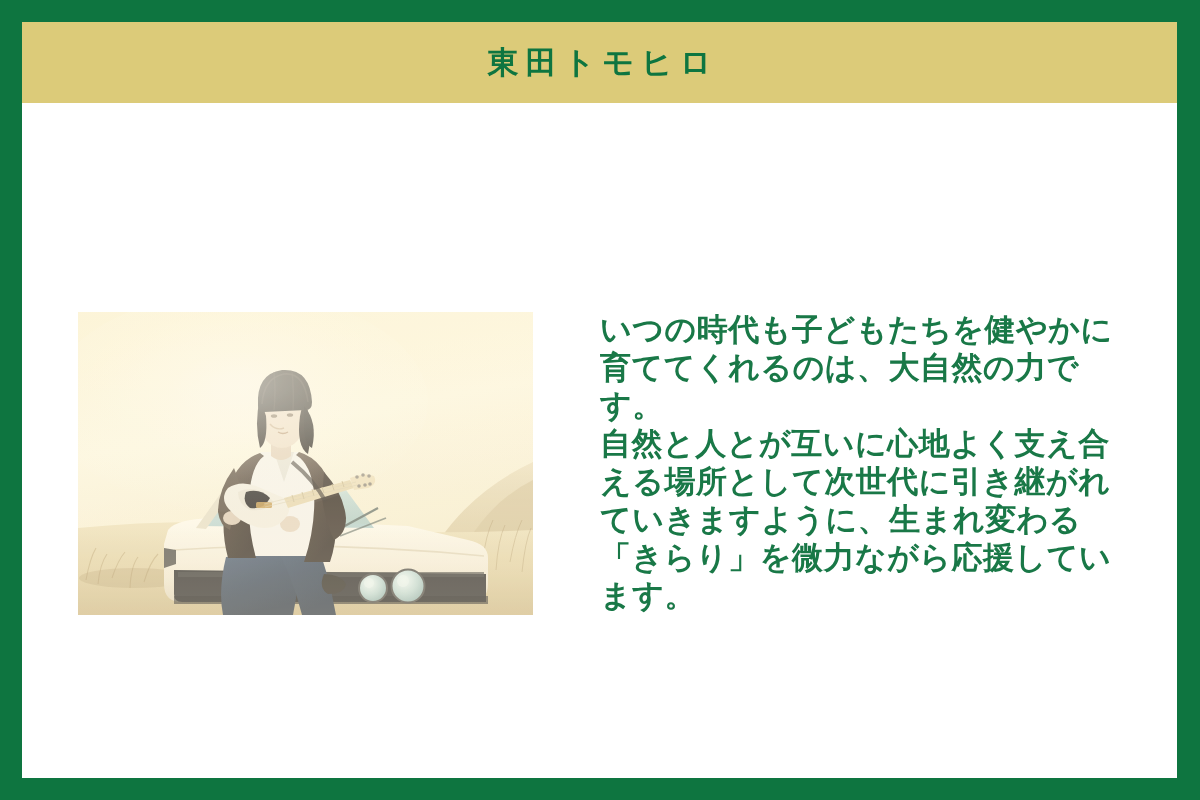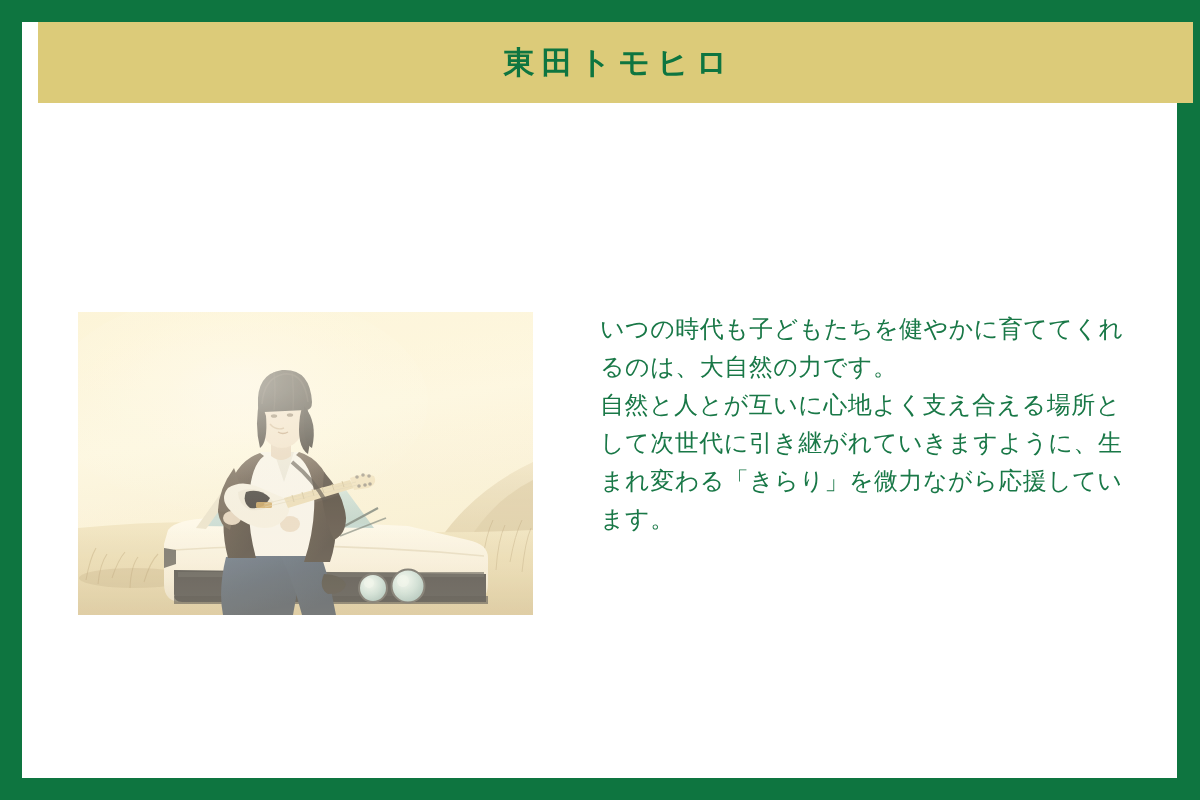--- a/index.html
+++ b/index.html
@@ -22,21 +22,21 @@
     box-sizing: border-box;
     background: #ffffff;
     border-left: 22px solid var(--brand-green, #0E7540);
     border-right: 23px solid var(--brand-green, #0E7540);
     border-top: 22px solid var(--brand-green, #0E7540);
     border-bottom: 22px solid var(--brand-green, #0E7540);
   }
 
   .banner {
     position: absolute;
-    left: 16px;
+    left: 0;
     top: 0;
     width: 1155px;
     height: 81px;
     background: #DCCB79;
     display: flex;
     align-items: center;
     justify-content: center;
   }
 
   .banner-title {
@@ -77,22 +77,22 @@
   
   .text-column {
     position: absolute;
     left: 578px;
     top: 207px;
     width: 528px;
   }
 
   .para {
     color: #197847;
-    font-size: 24px;
-    font-weight: 400;
+    font-size: 31px;
+    font-weight: 700;
     line-height: 38px;
     letter-spacing: 0.5px;
     margin: 0;
     text-align: left;
   }
 
   .para + .para {
   }
 </style>
 </head>

